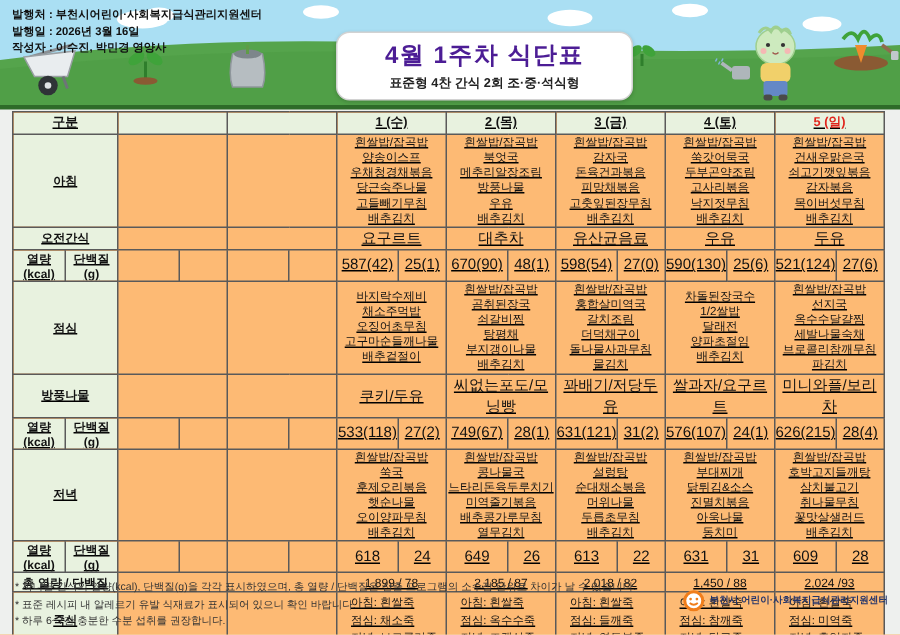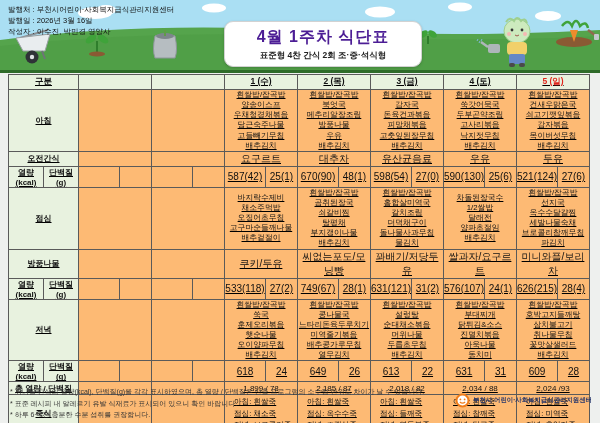--- a/index.html
+++ b/index.html
@@ -1,20 +1,20 @@
 <!DOCTYPE html>
 <html><head>
 <meta charset="utf-8">
 <style>
   html,body{margin:0;padding:0;}
   body{width:600px;height:423px;position:relative;background:#eef0ee;
        font-family:"Liberation Sans",sans-serif;overflow:hidden;}
   
   .banner{position:absolute;top:0;left:0;width:600px;height:70px;}
-  .pubinfo{position:absolute;top:5px;left:8px;font-size:7.5px;font-weight:normal;
+  .pubinfo{position:absolute;top:5px;left:8px;font-size:7.5px;font-weight:bold;
            color:#111;line-height:1.45;z-index:3;}
   .titlebox{position:absolute;top:21px;left:224px;width:196px;height:44px;
             background:#fff;border:1px solid #d2d2d2;border-radius:9px;
             box-shadow:0 1px 3px rgba(0,0,0,.18);z-index:3;
             display:flex;flex-direction:column;align-items:center;justify-content:center;}
   .titlebox .t1{font-size:16px;font-weight:bold;color:#4c1d95;letter-spacing:1px;}
   .titlebox .t2{font-size:8.5px;font-weight:bold;color:#222;margin-top:2px;}
   .divider{position:absolute;top:70px;left:0;width:600px;height:3px;background:#2e6b29;z-index:2;}
   
   table{position:absolute;top:74px;left:8px;width:504px;border-collapse:collapse;
@@ -339,21 +339,21 @@
     <td class="val">609</td>
     <td class="val">28</td>
   </tr>
   <tr class="rs">
     <td colspan="2" class="lab">총 열량 / 단백질</td>
     <td colspan="2"></td>
     <td colspan="2"></td>
     <td colspan="2" class="tot">1,899 / 78</td>
     <td colspan="2" class="tot">2,185 / 87</td>
     <td colspan="2" class="tot">2,018 / 82</td>
-    <td colspan="2" class="tot">2,034 / 88</td>
+    <td colspan="2" class="tot">1,450 / 88</td>
     <td colspan="2" class="tot">2,024 /93</td>
   </tr>
   <tr class="rp">
     <td colspan="2" class="lab">죽식</td>
     <td colspan="2"></td>
     <td colspan="2"></td>
     <td colspan="2" class="por lines">아침: 흰쌀죽
 점심: 채소죽
 저녁: 브로콜리죽</td>
     <td colspan="2" class="por lines">아침: 흰쌀죽

